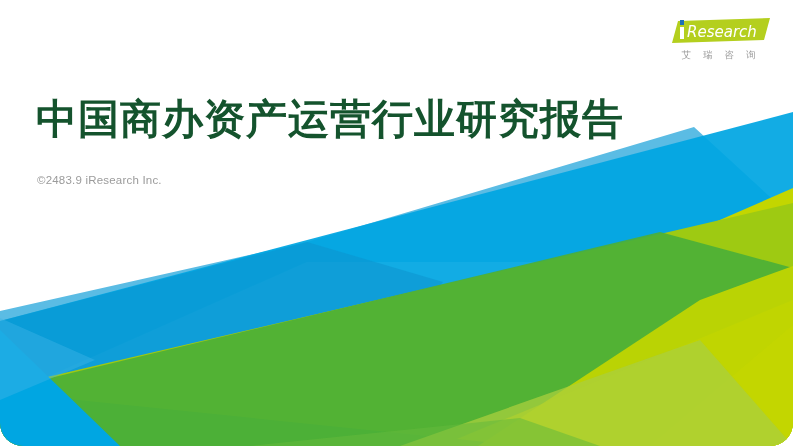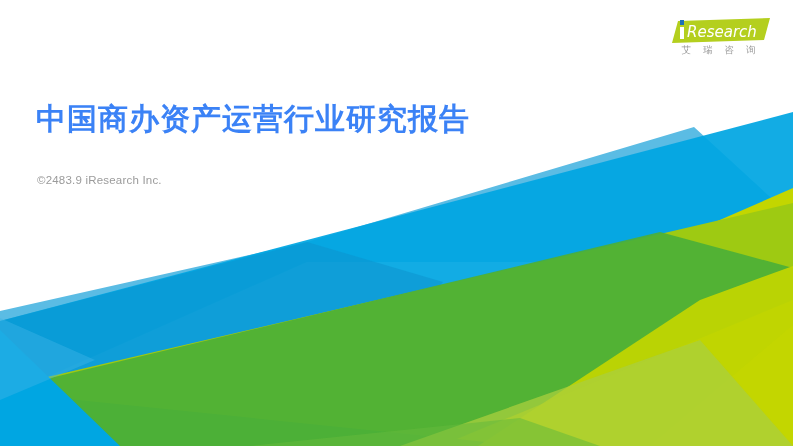--- a/index.html
+++ b/index.html
@@ -8,20 +8,21 @@
     background:#ffffff;
     font-family:"Liberation Sans", sans-serif;
     overflow:hidden;
   }
   #cover {
     position:relative;
     width:793px;
     height:446px;
     background:#ffffff;
     overflow:hidden;
+    border-radius:23px;
   }
 
   
   #artwork {
     position:absolute;
     left:0; top:0;
     width:793px; height:446px;
     display:block;
   }
 
@@ -35,37 +36,38 @@
     z-index:5;
   }
   #logo-mark {
     position:relative;
     width:100px;
     height:26px;
     margin:0 0 0 4px;
   }
   #logo-mark svg { display:block; }
   #logo-sub {
+    margin-top:5px;
     font-size:9.5px;
     letter-spacing:4.5px;
     color:#9a9a9a;
     font-family:"DejaVu Sans", sans-serif;
     text-indent:4.5px;
     white-space:nowrap;
   }
 
   
   #title {
     position:absolute;
     left:36px;
     top:98px;
-    font-size:30px;
+    font-size:41px;
     line-height:42px;
     font-weight:bold;
-    color:#3b82f6;
+    color:#14532d;
     letter-spacing:1px;
     font-family:"DejaVu Sans", sans-serif;
     white-space:nowrap;
     z-index:5;
   }
   #copyright {
     position:absolute;
     left:37px;
     top:174px;
     font-size:11.5px;

